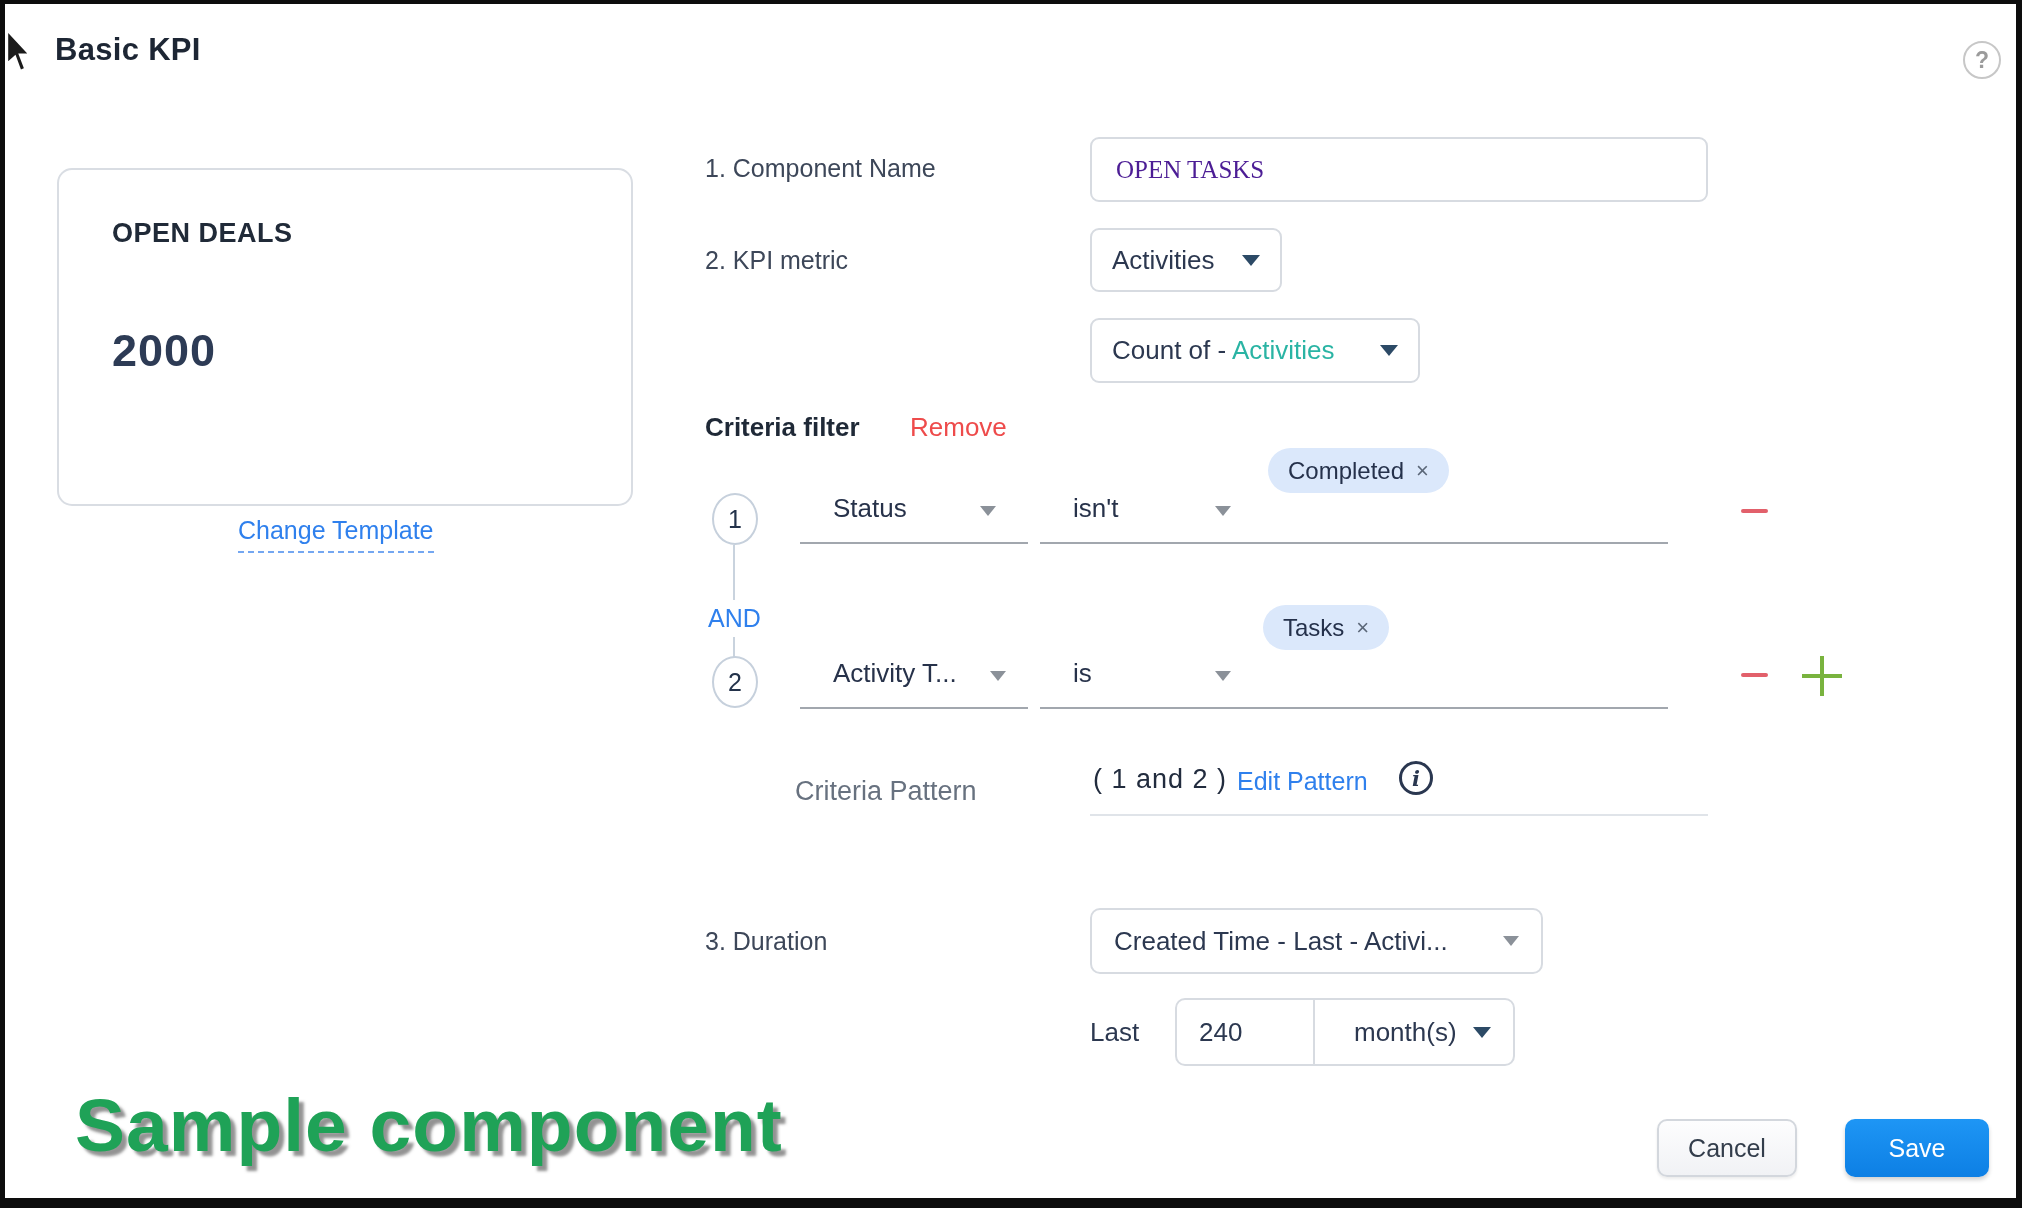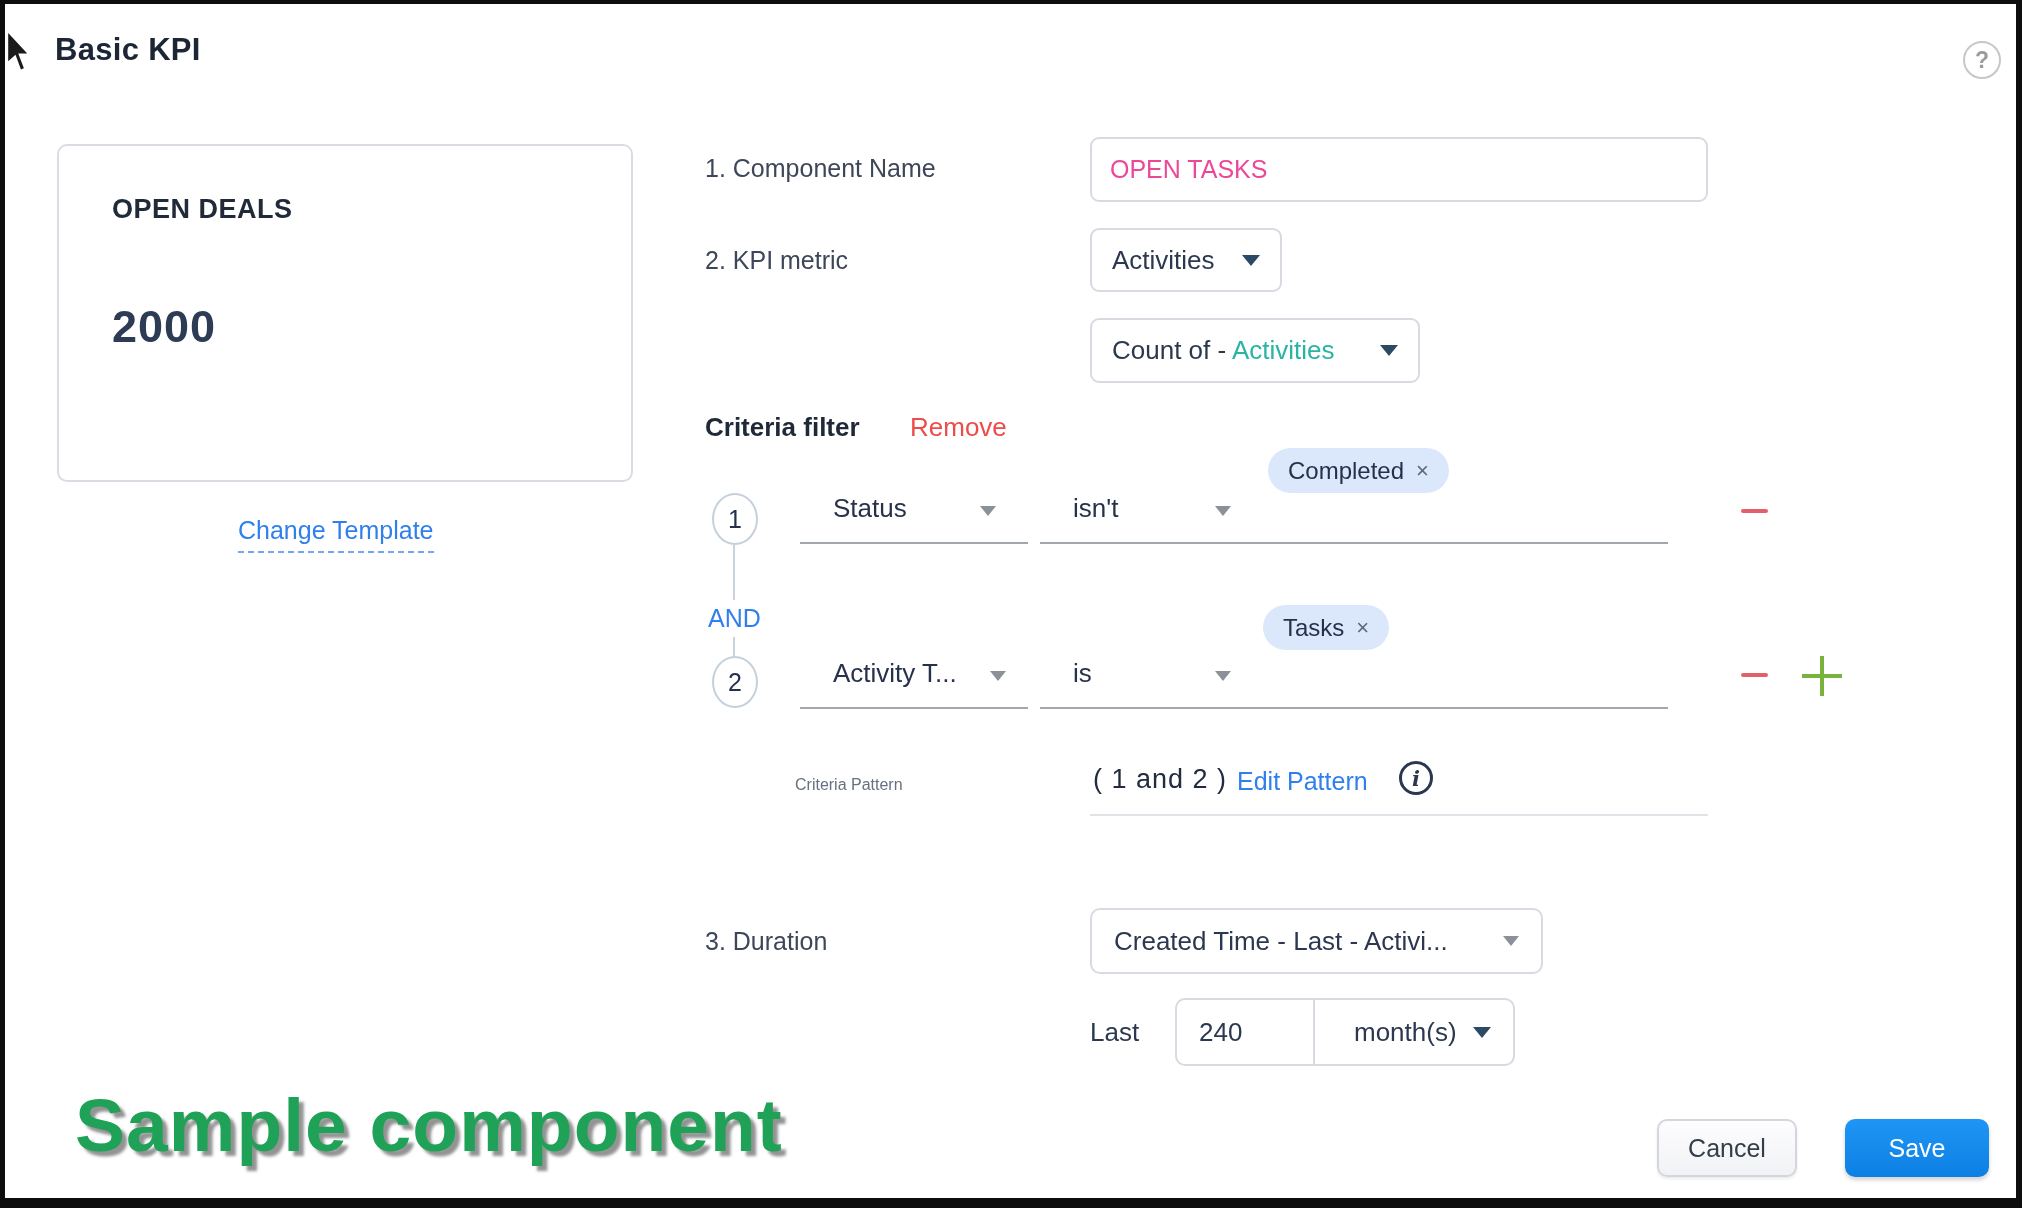--- a/index.html
+++ b/index.html
@@ -15,26 +15,26 @@
     display:flex;align-items:center;justify-content:center;color:#9b9b9b;font-size:23px;font-weight:700;cursor:pointer;}
   
   .card{width:576px;height:338px;border:2px solid #d9dde3;border-radius:10px;background:#fff;}
   .card-title{font-size:27px;font-weight:700;color:#202a38;letter-spacing:.5px;}
   .card-value{font-size:45px;font-weight:700;color:#2d3b55;letter-spacing:1px;}
   .link{color:#2f80ed;cursor:pointer;}
   .chg-tpl{font-size:25px;padding-bottom:6px;border-bottom:2px dashed #74a7f1;}
   
   .lbl{font-size:25px;color:#3d4759;}
   .lbl-bold{font-size:26px;font-weight:700;color:#1f2937;}
-  .lbl-gray{font-size:16px;color:#67717f;}
+  .lbl-gray{font-size:27px;color:#67717f;}
   
   .box{border:2px solid #d7dbe1;border-radius:9px;background:#fff;display:flex;align-items:center;}
   .box-text{font-size:26px;color:#2c3850;}
-  .txt-input{border:2px solid #d7dbe1;border-radius:9px;background:#fff;font-family:Liberation Sans, sans-serif;
-    font-size:25px;color:#ec4899;padding:0 18px;outline:none;width:100%;height:100%;}
+  .txt-input{border:2px solid #d7dbe1;border-radius:9px;background:#fff;font-family:Liberation Serif, serif;
+    font-size:25px;color:#4c1d95;padding:0 24px;outline:none;width:100%;height:100%;}
   .tri-dark{width:0;height:0;border-left:9px solid transparent;border-right:9px solid transparent;border-top:11px solid #2c4a66;}
   .tri-gray{width:0;height:0;border-left:8px solid transparent;border-right:8px solid transparent;border-top:10px solid #8b9199;}
   .teal{color:#2ab4a4;}
   .red{color:#ee4b4b;}
   
   .num-circle{width:46px;height:52px;border:2px solid #c6d0dc;border-radius:50%;background:#fff;
     display:flex;align-items:center;justify-content:center;font-size:25px;color:#23324a;}
   .vline{width:2px;background:#c9d3de;}
   .and-lbl{font-size:25px;color:#2f80ed;background:#fff;padding:4px 0;display:inline-block;width:52px;text-align:center;}
   .field-text{font-size:26px;color:#27324a;margin-left:33px;}
@@ -71,21 +71,21 @@
 
   <div class="abs dlg-title" style="left:50px;top:28px;">Basic KPI</div>
   <div class="abs help-circle" style="left:1958px;top:37px;">
     <span>?</span>
   </div>
 
   <svg class="abs" style="left:0px;top:26px;" width="30" height="44" viewBox="0 0 15 22">
     <polygon points="1,0 1,17 5,13.4 7.6,20.5 10.2,19.4 7.5,12.4 12.5,12.4" fill="#1b1b1b" stroke="#ffffff" stroke-width="1.2"></polygon>
   </svg>
 
-  <div class="abs card" style="left:52px;top:140px;">
+  <div class="abs card" style="left:52px;top:164px;border-radius:15px;">
     <div class="abs card-title" style="left:53px;top:48px;">OPEN DEALS</div>
     <div class="abs card-value" style="left:53px;top:155px;">2000</div>
   </div>
   <div class="abs link chg-tpl" style="left:233px;top:512px;">Change Template</div>
 
   <div class="abs lbl" style="left:700px;top:150px;">1. Component Name</div>
   <div class="abs" style="left:1085px;top:133px;width:618px;height:65px;">
     <input class="txt-input" type="text" value="OPEN TASKS" style="">
   </div>
 

